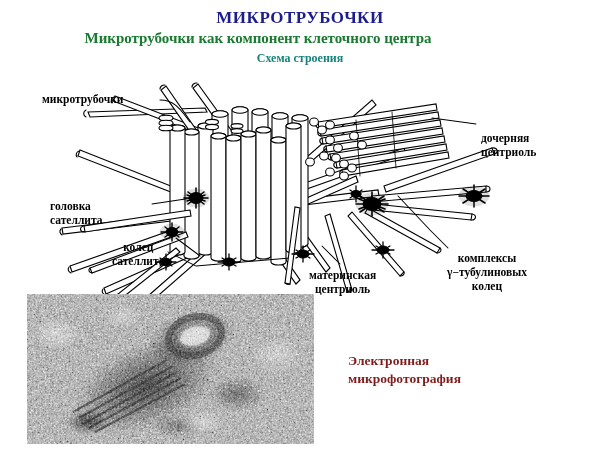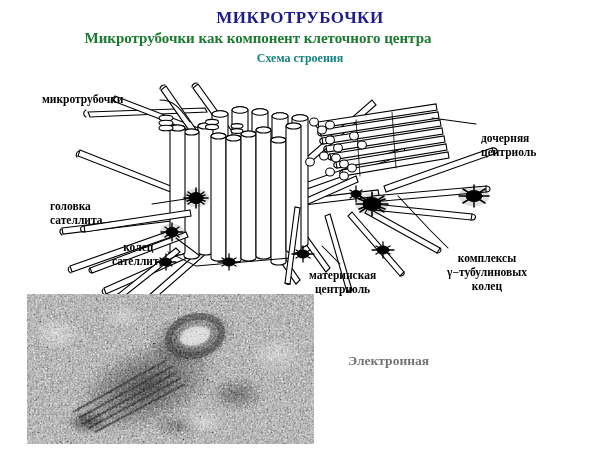--- a/index.html
+++ b/index.html
@@ -76,21 +76,21 @@
 
   
   .caption-em {
     position: absolute;
     left: 348px;
     top: 352px;
     font-family: "Liberation Serif", serif;
     font-weight: bold;
     font-size: 13.5px;
     line-height: 1.3;
-    color: #737373;
+    color: #7f1d1d;
     white-space: nowrap;
   }
 
   
   #micrograph {
     position: absolute;
     left: 27px;
     top: 294px;
     width: 287px;
     height: 150px;
@@ -447,15 +447,16 @@
       <ellipse cx="176" cy="128" rx="22" ry="12" fill="url(#light1)" opacity="0.5"></ellipse>
       <ellipse cx="96" cy="22" rx="20" ry="12" fill="url(#light1)" opacity="0.4"></ellipse>
 
       <rect x="0" y="0" width="287" height="150" filter="url(#grain)" opacity="0.85" style="mix-blend-mode:overlay"></rect>
       <rect x="0" y="0" width="287" height="150" filter="url(#grain)" opacity="0.45"></rect>
     </svg>
   </div>
 
   <div class="caption-em">
     <div>Электронная</div>
+    <div>микрофотография</div>
   </div>
 
 </div>
 
 </body></html>

